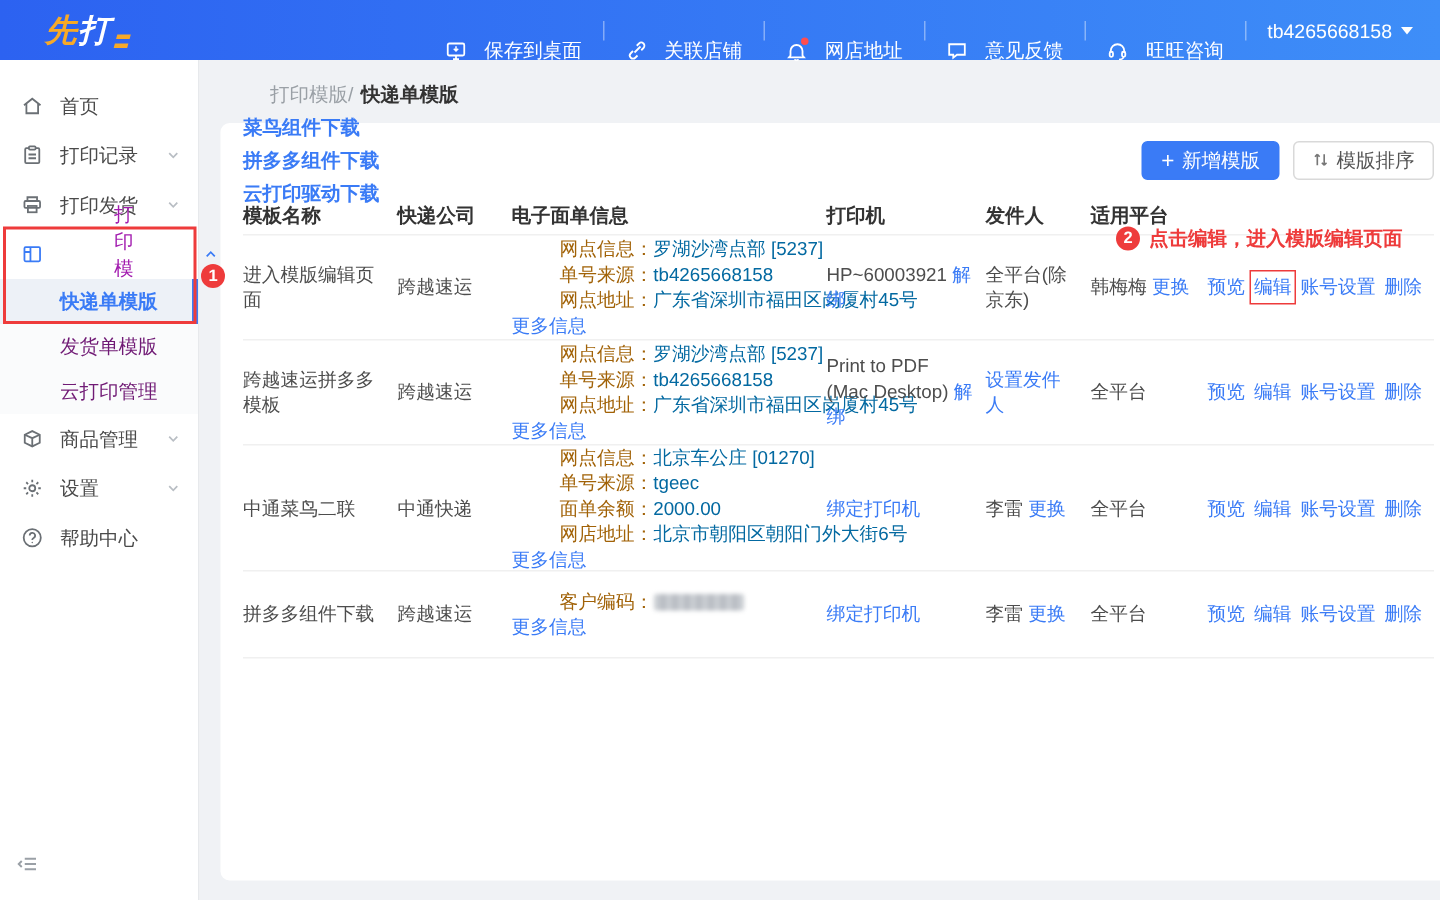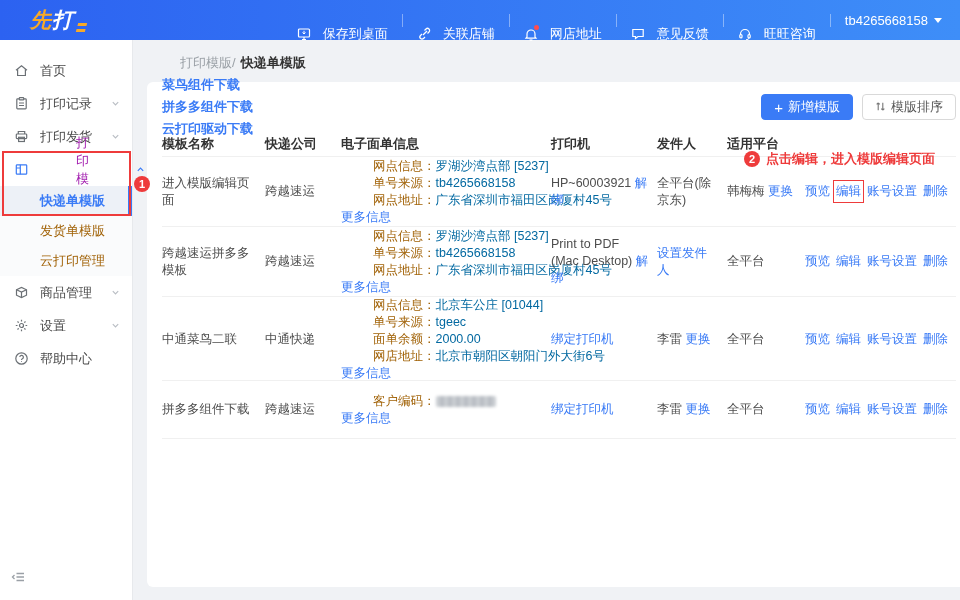--- a/index.html
+++ b/index.html
@@ -27,21 +27,21 @@
   .sidebar { width:133px; background:#fff; border-right:1px solid #e7e9ec; padding-top:14px; position:relative; flex:none; }
   .main { flex:1; background:#f0f2f5; }
 
   
   .s-item { height:33px; display:flex; align-items:center; gap:11px; padding:0 12px 0 14px; font-size:13px; color:#4a4a4a; cursor:pointer; }
   .s-item .sicon { color:#6b7075; display:flex; }
   .s-item.active { color:#a21caf;gap:47px; }
   .s-item.active .sicon { color:#3a7bf6; }
   .chev { margin-left:auto; color:#b9bec4; display:flex; }
   .s-item.active .chev { color:#3a7bf6; }
-  .sub-item { height:30px; display:flex; align-items:center; padding-left:40px; font-size:13px; color:#a16207; cursor:pointer; position:relative; background:#fafbfc; }
+  .sub-item { height:30px; display:flex; align-items:center; padding-left:40px; font-size:13px; color:#701a75; cursor:pointer; position:relative; background:#fafbfc; }
   .sub-item.selected { background:#edf1f7; color:#3a7bf6; font-weight:bold; }
   .sub-item.selected::after { content:""; position:absolute; right:0; top:0; bottom:0; width:4px; background:#3a7bf6; }
   .fold-btn { position:absolute; left:11px; bottom:12px; color:#9aa0a6; cursor:pointer; display:flex; }
 
   
   .breadcrumb { padding:14px 15px 10px; font-size:13px; display:flex; gap:5px; align-items:center; }
   .bc-parent { color:#9aa0a6;margin-left:32px; }
   .bc-current { color:#333; font-weight:bold; }
 
   
@@ -352,21 +352,21 @@
             <a>编辑</a>
             <a>账号设置</a>
             <a>删除</a>
           </div>
         </div>
 
         <div class="trow" style="height:84px">
           <div class="cell">中通菜鸟二联</div>
           <div class="cell">中通快递</div>
           <div class="cell">
-            <div class="iline"><span class="ilabel">网点信息：</span><span class="ival">北京车公庄 [01044]</span></div>
+            <div class="iline"><span class="ilabel">网点信息：</span><span class="ival">北京车公庄 [01270]</span></div>
             <div class="iline"><span class="ilabel">单号来源：</span><span class="ival">tgeec</span></div>
             <div class="iline"><span class="ilabel">面单余额：</span><span class="ival">2000.00</span></div>
             <div class="iline"><span class="ilabel">网店地址：</span><span class="ival">北京市朝阳区朝阳门外大街6号</span></div>
             <div class="iline"><a class="link">更多信息</a></div>
           </div>
           <div class="cell printer-cell">
             <a class="link">绑定打印机</a>
           </div>
           <div class="cell">
             <span>李雷</span>

